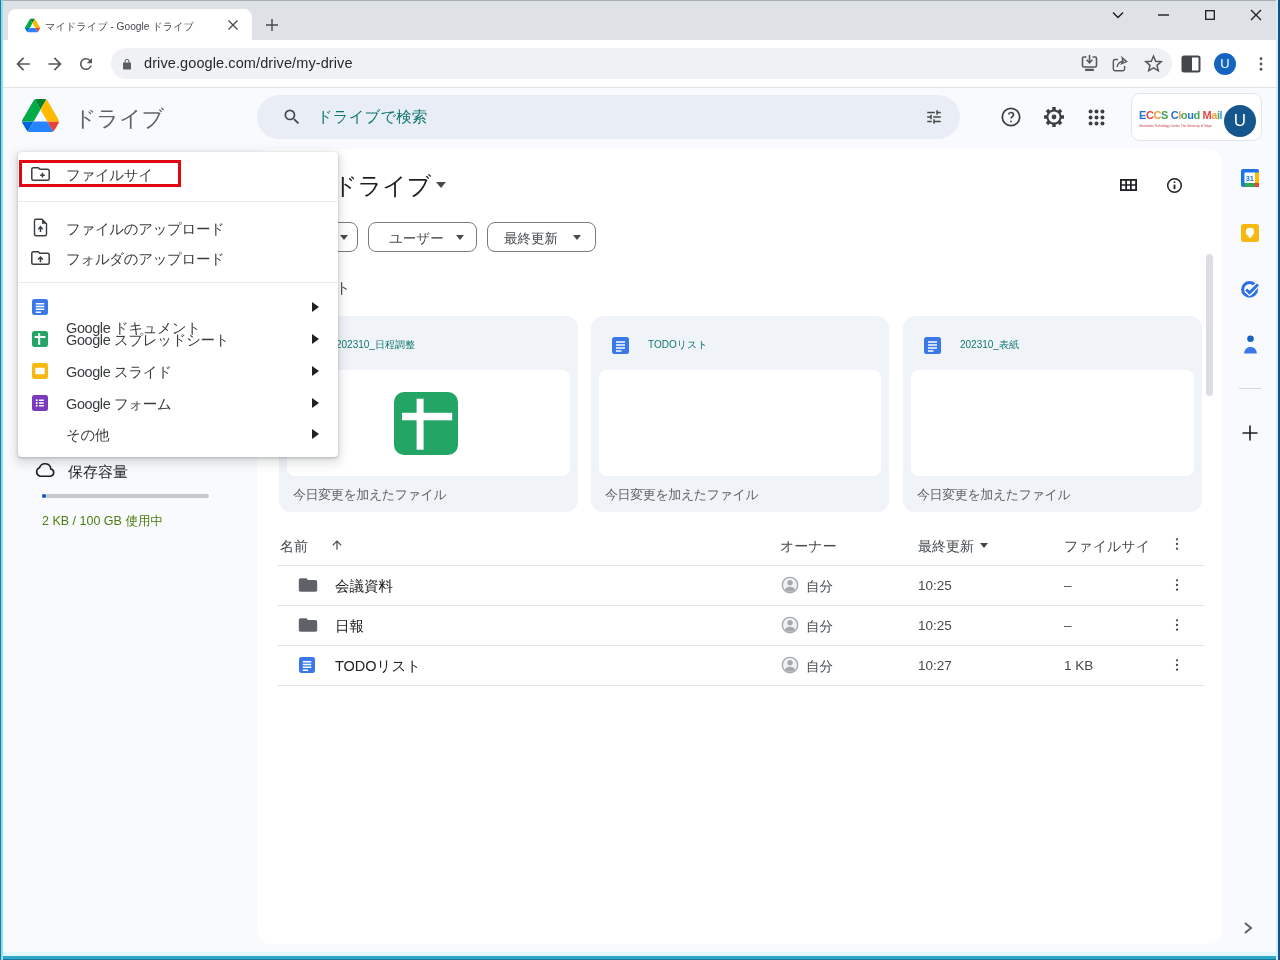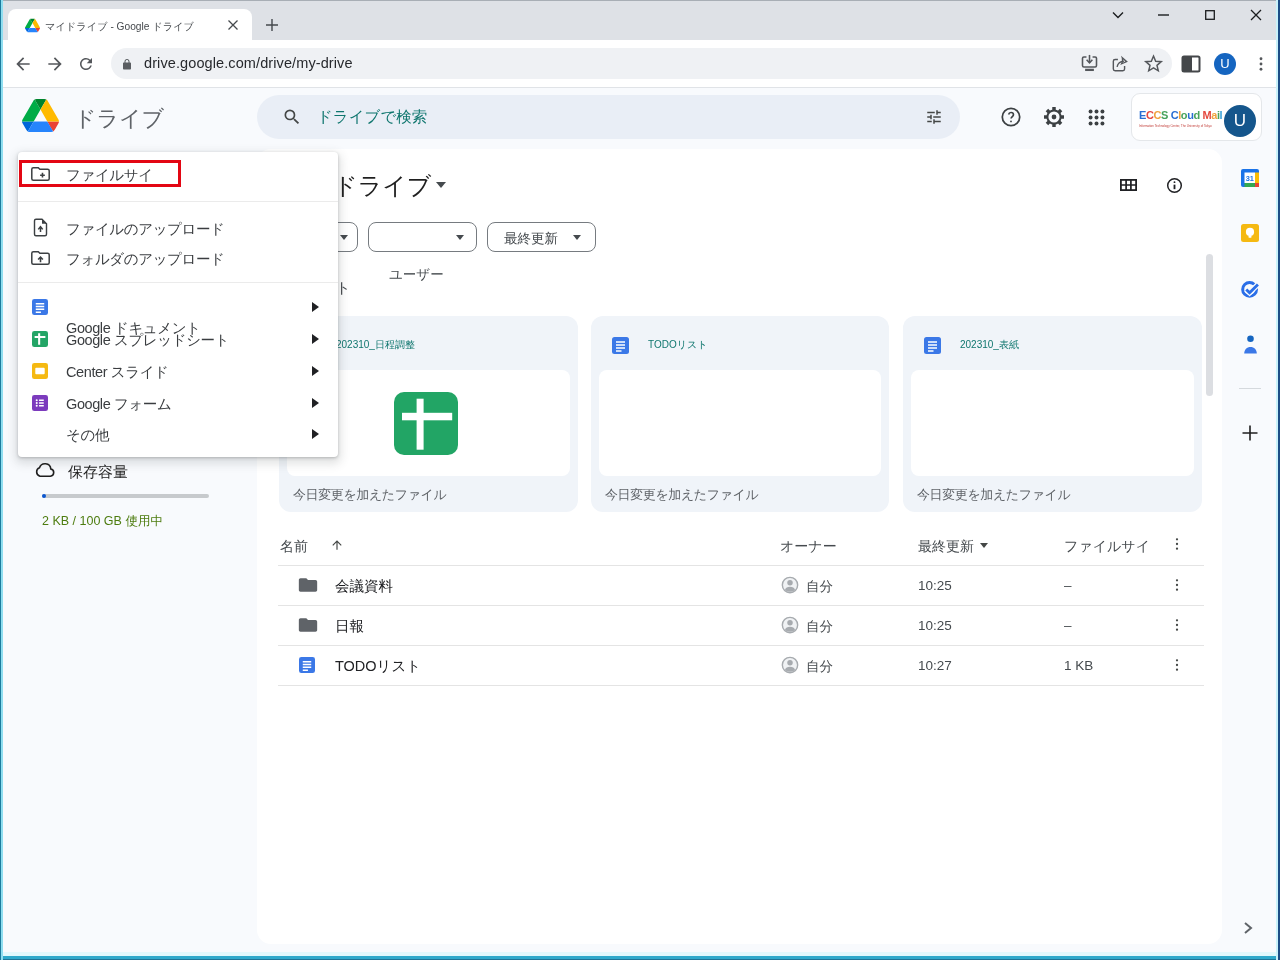--- a/index.html
+++ b/index.html
@@ -189,21 +189,21 @@
   </svg>
 <svg class="abs" style="left:1166px; top:177px;" width="17" height="17" viewBox="0 0 24 24" fill="none" stroke="#202124" stroke-width="2.1">
     <circle cx="12" cy="12" r="9.6"></circle>
     <path d="M12 10.8V17.2" stroke-width="2.6"></path>
     <circle cx="12" cy="7.3" r="1.3" fill="#202124" stroke="none"></circle>
   </svg>
 <div class="abs chip" style="left:282px; width:76px;">
     <div class="caret" style="left:57px; top:12px;"></div>
   </div>
 <div class="abs chip" style="left:368px; width:109px;">
-    <div class="chiptext" style="left:20px;margin-top:36px;">ユーザー</div>
+    <div class="chiptext" style="left:20px;">ユーザー</div>
     <div class="caret" style="left:87px; top:12px;"></div>
   </div>
 <div class="abs chip" style="left:487px; width:109px;">
     <div class="chiptext" style="left:16px;">最終更新</div>
     <div class="caret" style="left:85px; top:12px;"></div>
   </div>
 <div class="abs" id="suggest">サジェスト</div>
 
 <div class="abs card" style="left:279px; width:299px;">
   <svg style="position:absolute;left:21px;top:21px;" width="17" height="17" viewBox="0 0 17 17">
@@ -341,21 +341,21 @@
   </svg>
 
 <div class="abs" id="menu">
   <div class="mitem" style="top:14px;">ファイルサイ</div>
   <div class="msep" style="top:49px;"></div>
   <div class="mitem" style="top:68px;">ファイルのアップロード</div>
   <div class="mitem" style="top:98px;">フォルダのアップロード</div>
   <div class="msep" style="top:130px;"></div>
   <div class="mitem" style="top:147px;margin-top:20px;">Google ドキュメント</div>
   <div class="mitem" style="top:179px;">Google スプレッドシート</div>
-  <div class="mitem" style="top:211px;">Center スライド</div>
+  <div class="mitem" style="top:211px;">Google スライド</div>
   <div class="mitem" style="top:243px;">Google フォーム</div>
   <div class="mitem" style="top:274px;">その他</div>
   <div class="marrow" style="top:150px;"></div>
   <div class="marrow" style="top:182px;"></div>
   <div class="marrow" style="top:214px;"></div>
   <div class="marrow" style="top:246px;"></div>
   <div class="marrow" style="top:277px;"></div>
   <svg style="position:absolute;left:13px;top:14px;" width="19" height="16" viewBox="0 0 24 20" fill="none" stroke="#3c4043" stroke-width="1.9">
       <path d="M9.2 2H3c-1.1 0-2 .9-2 2v12c0 1.1.9 2 2 2h18c1.1 0 2-.9 2-2V6c0-1.1-.9-2-2-2h-9.8l-2-2z"></path>
       <path d="M14.5 8.5v6M11.5 11.5h6" stroke-width="2"></path>

